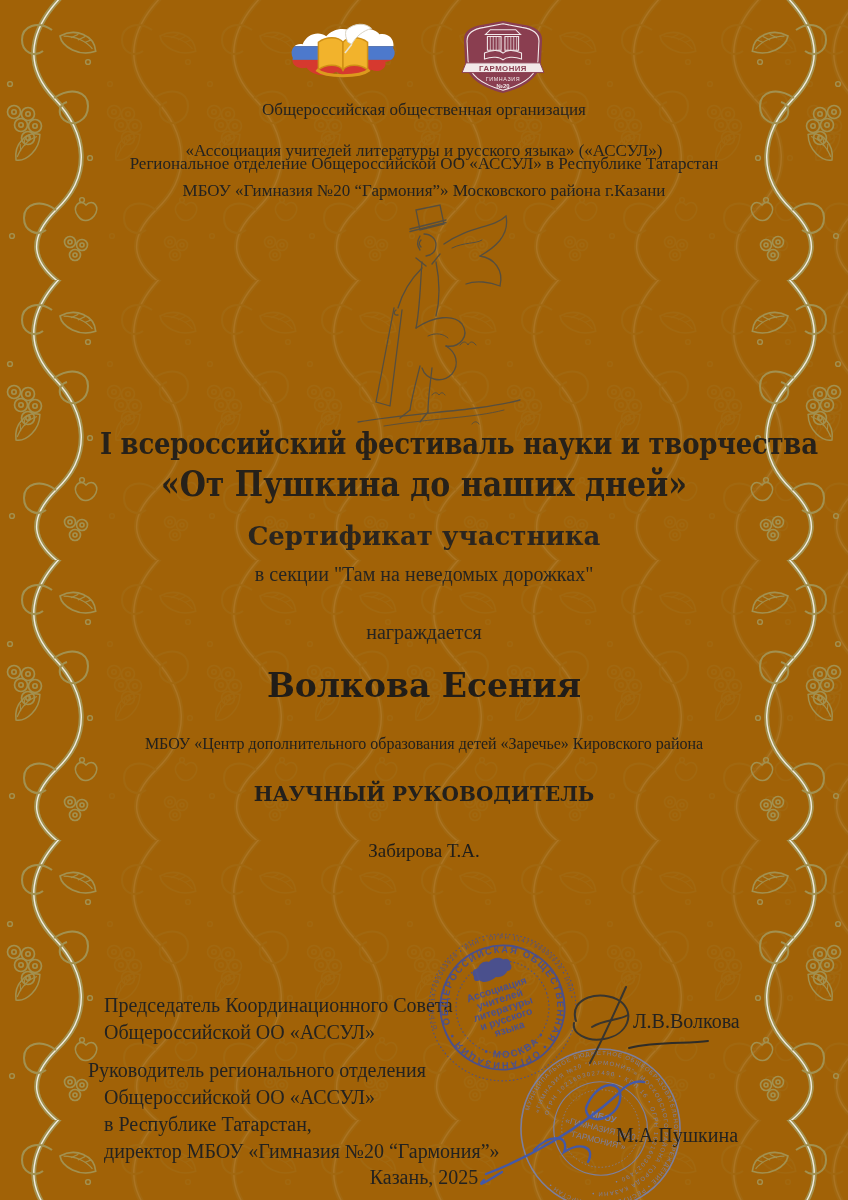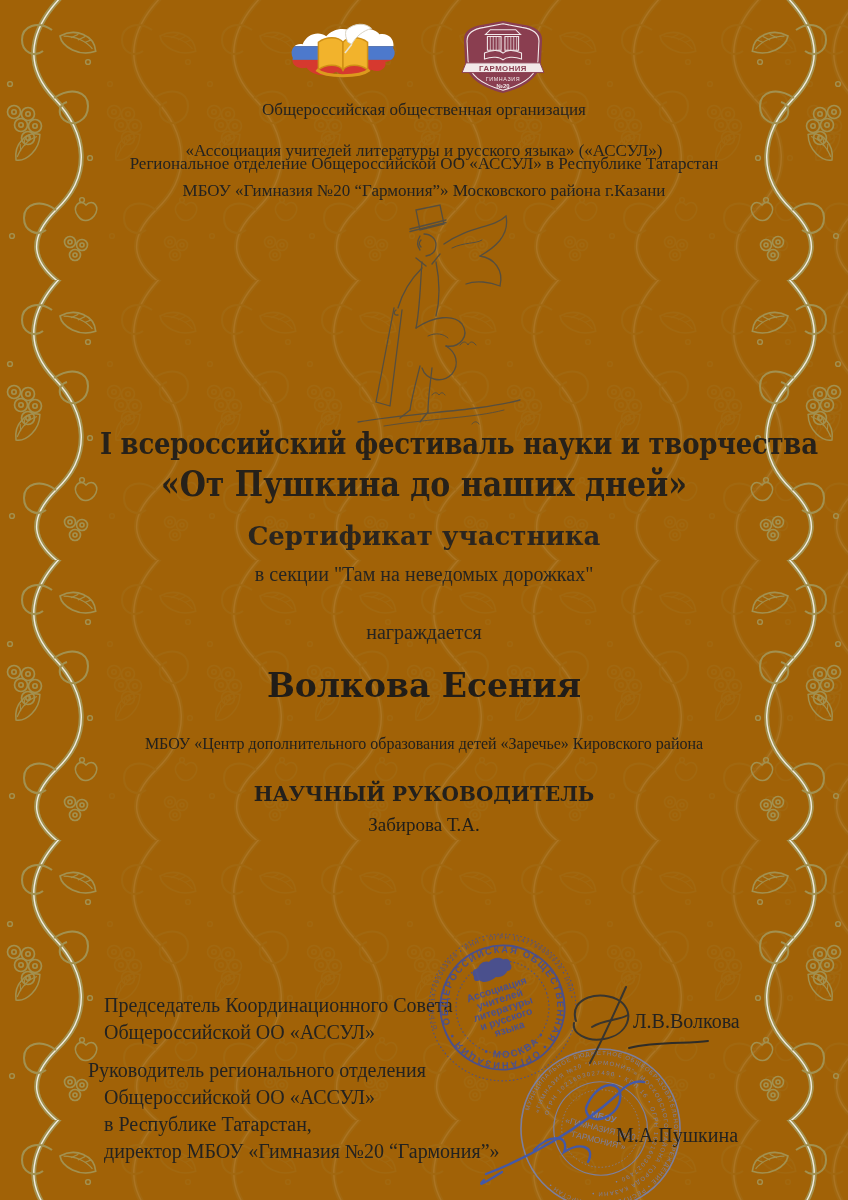--- a/index.html
+++ b/index.html
@@ -172,21 +172,21 @@
   <div class="abs ctr z2" style="top:466px">
     <span class="title-line t2">«От Пушкина до наших дней»</span>
   </div>
 
   <div class="abs ctr cert-type z2" style="top:521px">Сертификат участника</div>
   <div class="abs ctr plain20  z2" style="top:563px">в секции "Там на неведомых дорожках"</div>
   <div class="abs ctr plain20  z2" style="top:621px">награждается</div>
   <div class="abs ctr name     z2" style="top:666px">Волкова Есения</div>
   <div class="abs ctr inst     z2" style="top:735px">МБОУ «Центр дополнительного образования детей «Заречье» Кировского района</div>
   <div class="abs ctr sup      z2" style="top:782px">НАУЧНЫЙ РУКОВОДИТЕЛЬ</div>
-  <div class="abs ctr supname  z2" style="top:814px">Забирова Т.А.</div>
+  <div class="abs ctr supname  z2" style="top:840px">Забирова Т.А.</div>
 
   <div class="abs sigrole z2" style="left:104px;top:992px">Председатель Координационного Совета</div>
   <div class="abs sigrole z2" style="left:104px;top:1019px">Общероссийской ОО «АССУЛ»</div>
   <div class="abs signame z4" style="left:633px;top:1010px">Л.В.Волкова</div>
 
   <div class="abs sigrole z2" style="left:88px;top:1057px">Руководитель регионального отделения</div>
   <div class="abs sigrole z2" style="left:104px;top:1084px">Общероссийской ОО «АССУЛ»</div>
   <div class="abs sigrole z2" style="left:104px;top:1111px">в Республике Татарстан,</div>
   <div class="abs sigrole z2" style="left:104px;top:1138px">директор МБОУ «Гимназия №20 “Гармония”»</div>
   <div class="abs signame z4" style="left:616px;top:1124px">М.А.Пушкина</div>
@@ -257,14 +257,15 @@
   <svg class="abs z4" style="left:468px;top:1046px" width="215" height="145" viewBox="0 0 215 145">
     <g stroke="#3d58b4" stroke-width="2.4" fill="none" stroke-linecap="round" opacity="0.92">
       <path d="M18,128 C60,112 110,84 150,48"></path>
       <path d="M118,62 C128,34 156,32 152,54 C148,74 120,80 118,64"></path>
       <path d="M66,104 C84,86 102,90 96,106 C112,96 128,100 120,116"></path>
       <path d="M34,126 C18,136 8,142 16,134"></path>
       <path d="M150,48 C158,38 168,34 176,36"></path>
     </g>
   </svg>
 
+  <div class="abs ctr footer z2" style="top:1166px">Казань, 2025</div>
 
 </div>
 
 </body></html>

